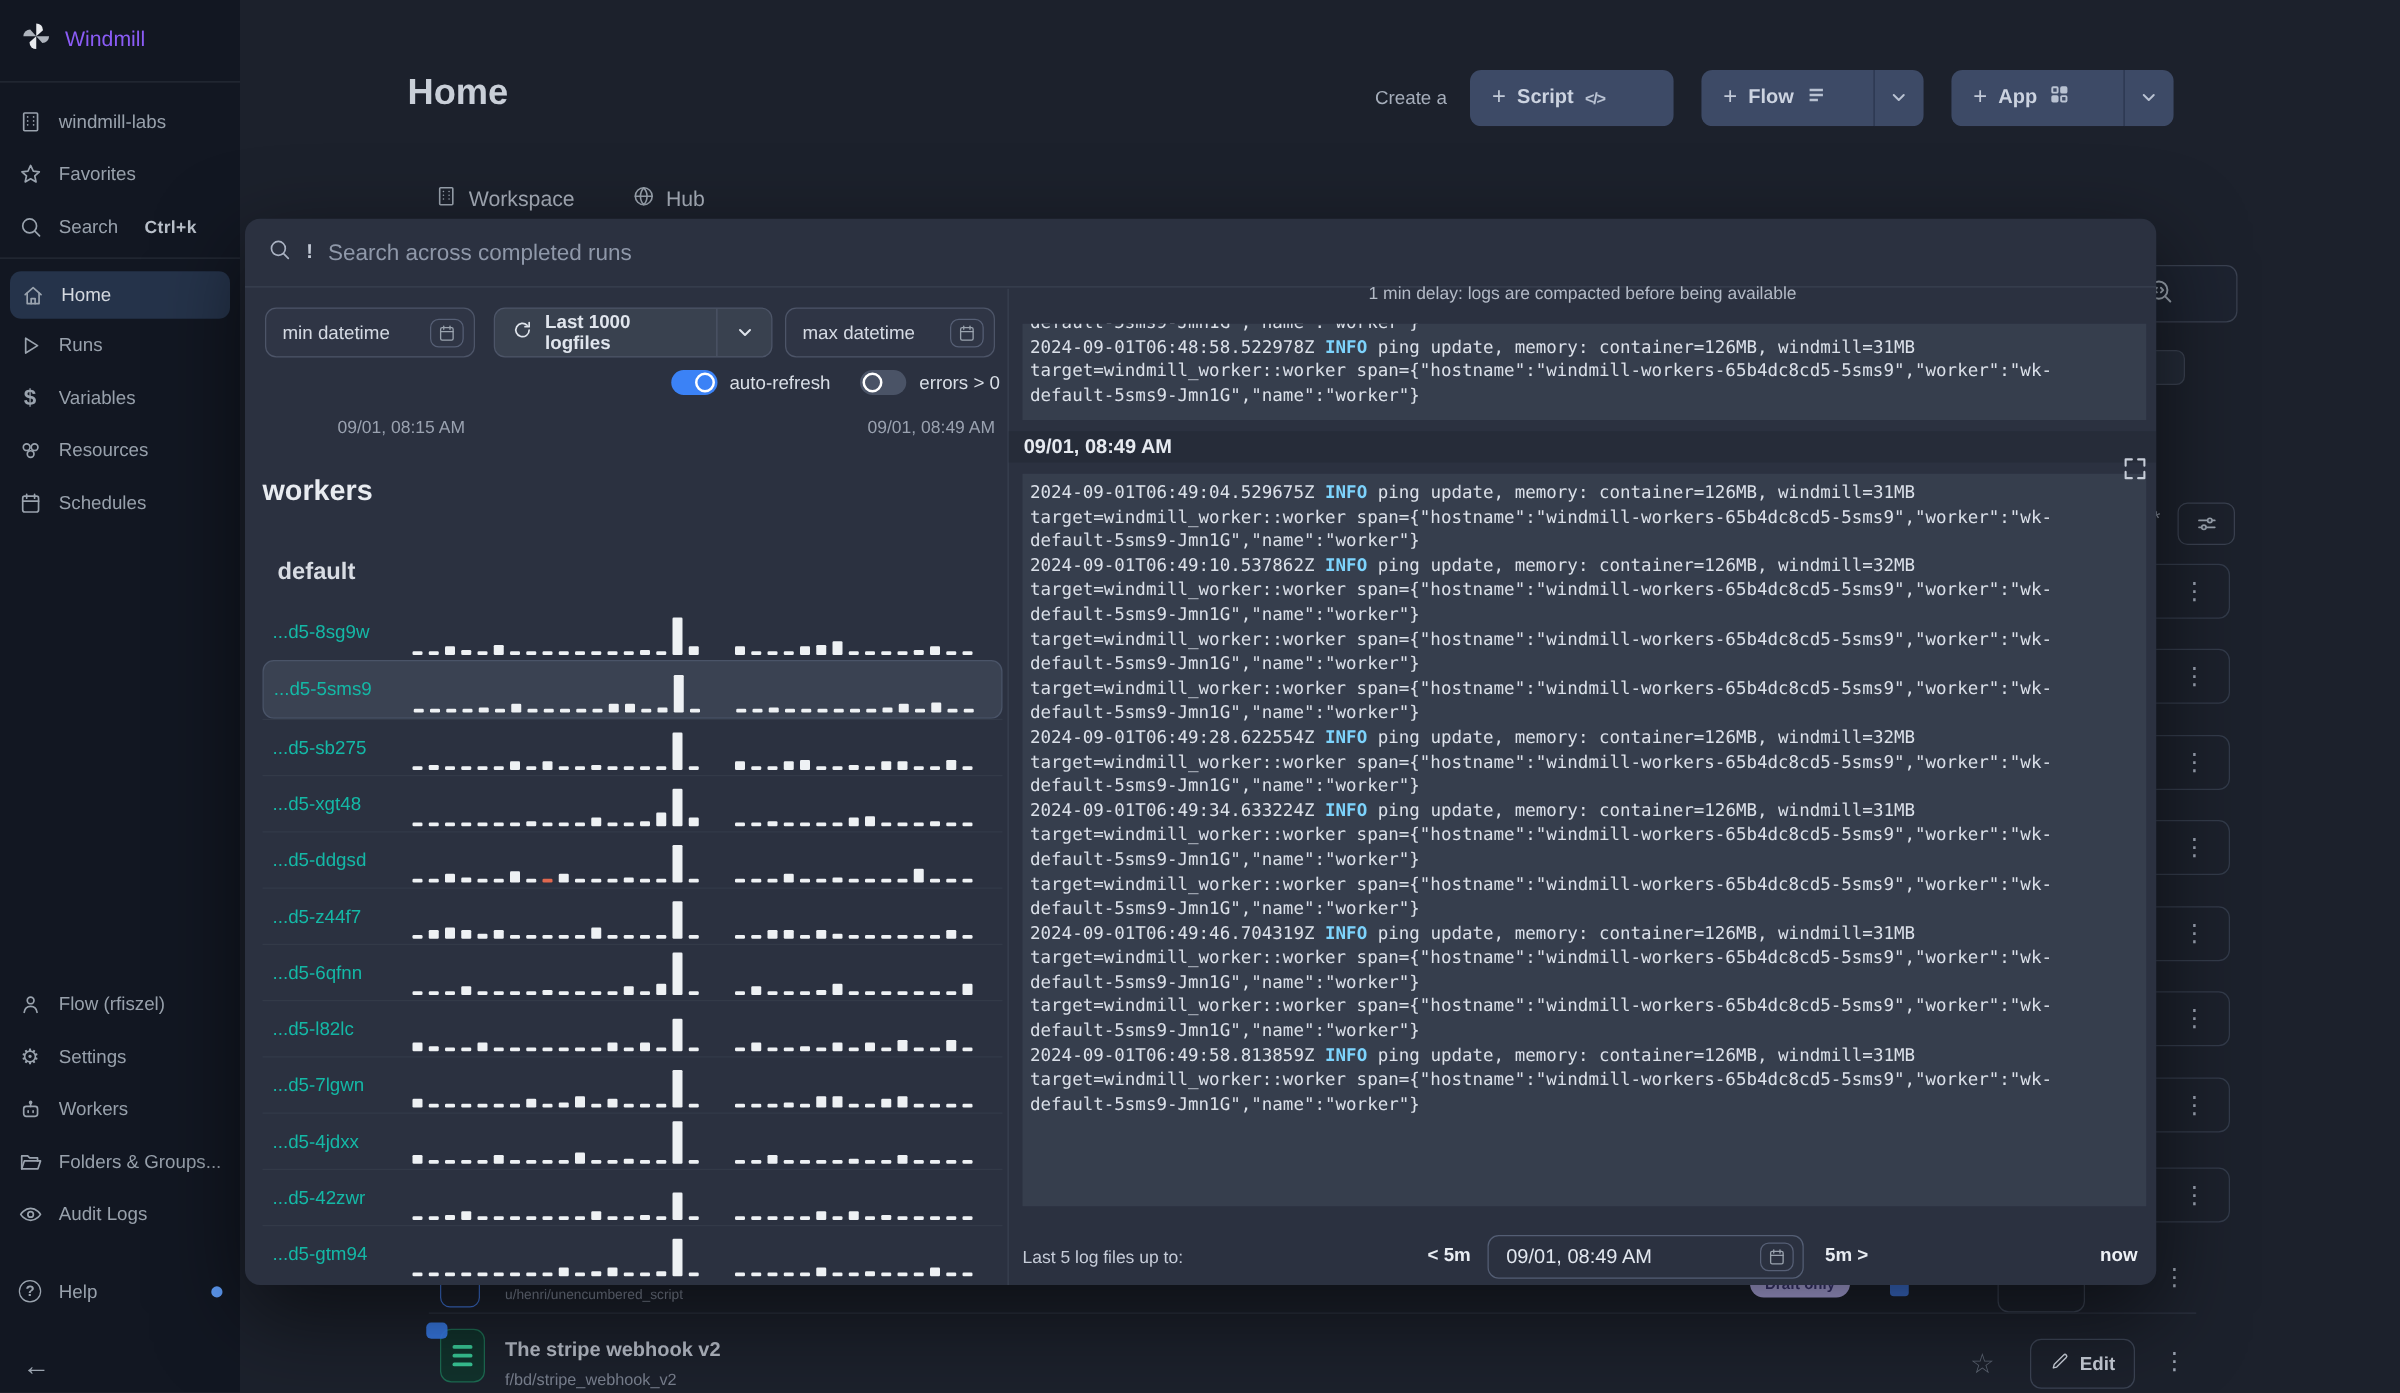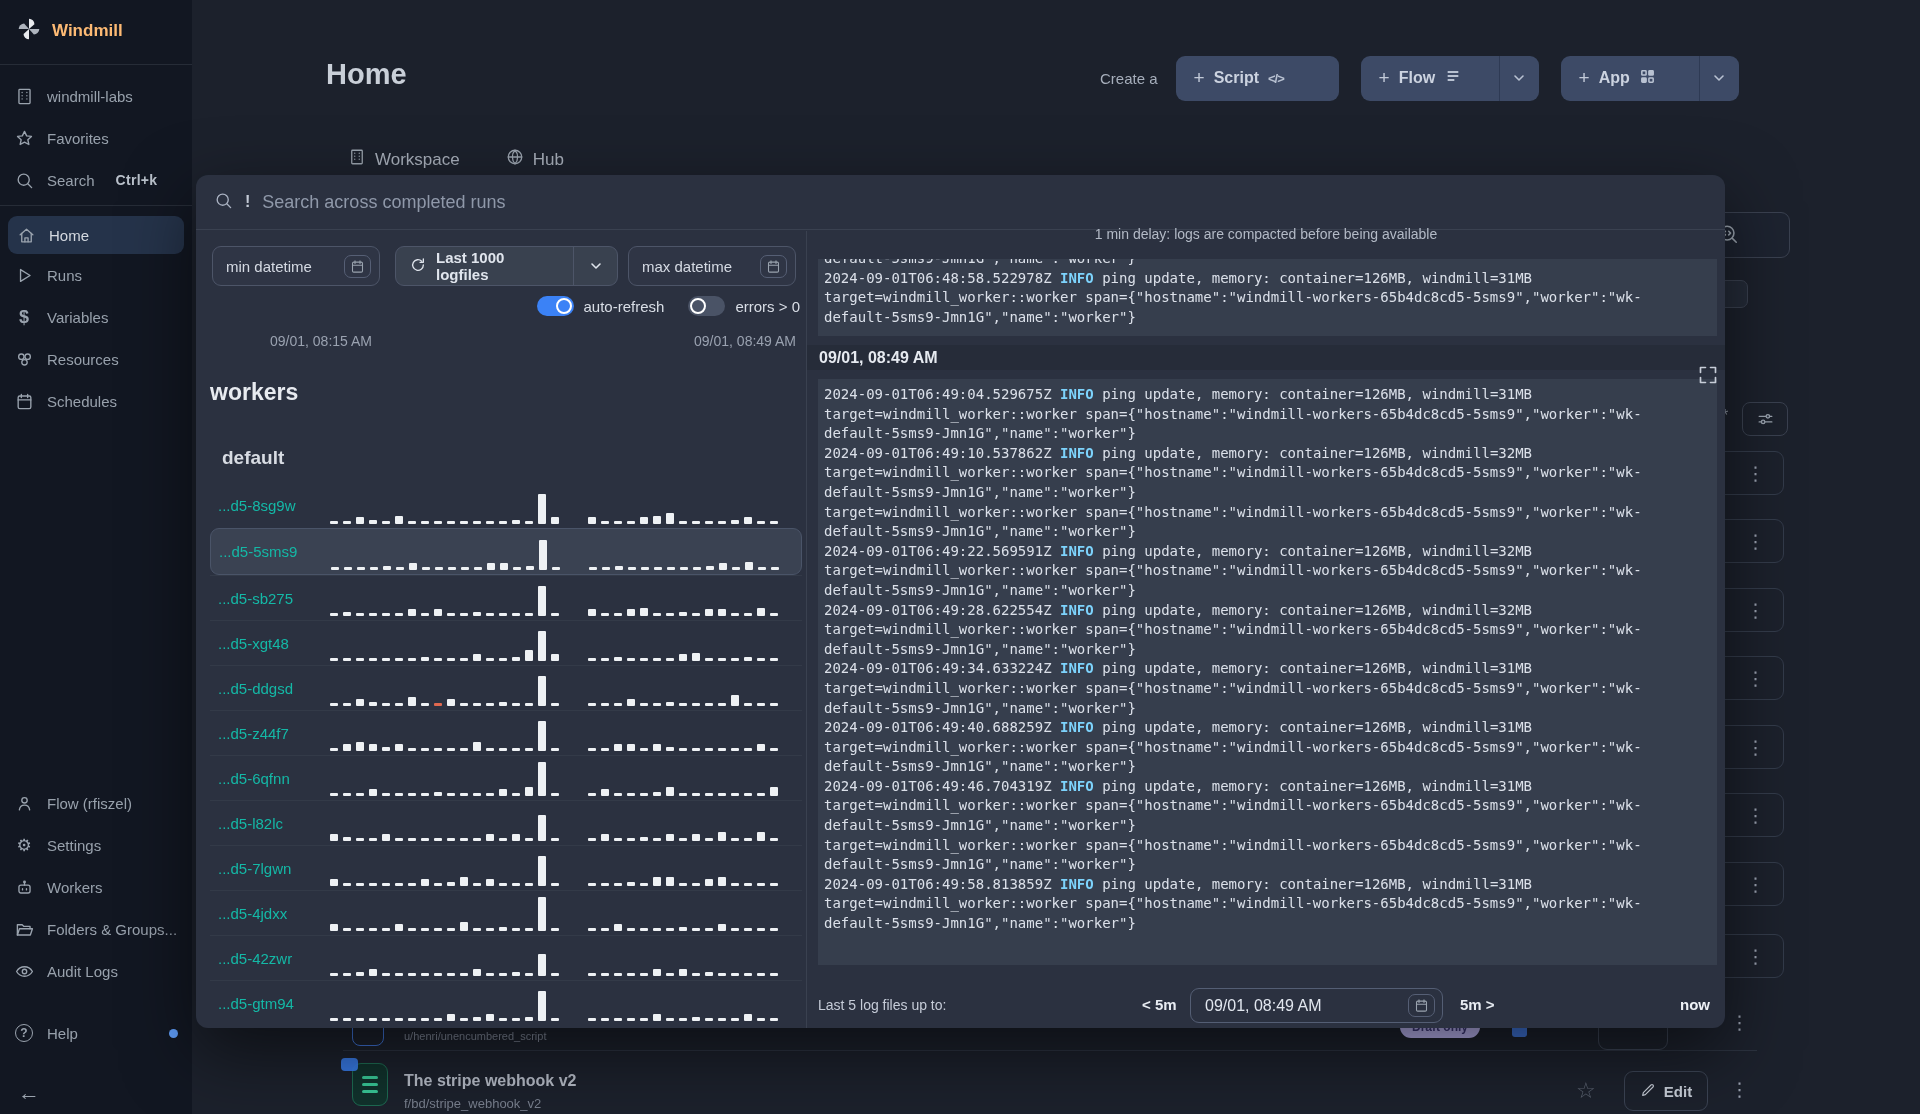--- a/index.html
+++ b/index.html
@@ -3,21 +3,21 @@
 <meta charset="utf-8">
 <style>
   * { box-sizing: border-box; margin: 0; padding: 0; }
   html,body { width:1920px; height:1114px; background:#1b2029; overflow:hidden;
     font-family:"Liberation Sans", sans-serif; }
   #screen { position:relative; width:1920px; height:1114px; background:#1c212c; overflow:hidden; }
 
   
   #sidebar { position:absolute; left:0; top:0; width:192px; height:1114px; background:#121722; z-index:5; }
   .logo-row { display:flex; align-items:center; gap:10px; padding:16px 14px 14px 16px; }
-  .logo-row .brand { color:#fdba74; font-size:17px; font-weight:bold; }
+  .logo-row .brand { color:#8b5cf6; font-size:17px; font-weight:normal; }
   .side-div { height:1px; background:#262c37; margin:4px 0 10px 0; }
   .side-item { display:flex; align-items:center; gap:13px; height:42px; padding:0 14px; color:#98a1ac; font-size:15px; cursor:pointer; }
   .side-item .ic { width:20px; height:20px; display:flex; align-items:center; justify-content:center; color:#9aa3ae; flex:0 0 20px; }
   .side-item.active { background:#25334a; border-radius:9px; margin:0 8px; padding:0 6px 0 8px; color:#d4d9e0; height:38px; }
   svg.icn { stroke:#9aa3ae; fill:none; stroke-width:1.7; stroke-linecap:round; stroke-linejoin:round; }
   .shortcut { margin-left:8px; color:#b9c0ca; font-weight:bold; font-size:14px; letter-spacing:.3px; }
   .help-dot { position:absolute; right:14px; width:9px; height:9px; border-radius:50%; background:#5e9bf5; }
   .q-circle { width:18px; height:18px; border:1.7px solid #9aa3ae; border-radius:50%; font-size:12px; color:#9aa3ae;
     display:flex; align-items:center; justify-content:center; font-weight:bold; }
   .back-arrow { position:absolute; left:18px; bottom:8px; color:#9aa3ae; font-size:22px; }
@@ -941,30 +941,28 @@
     </div>
     <div class="logblock" id="block2">
         <div><span>2024-09-01T06:49:04.529675Z </span><span class="linfo">INFO</span><span> ping update, memory: container=126MB, windmill=31MB</span></div>
         <div>target=windmill_worker::worker span={"hostname":"windmill-workers-65b4dc8cd5-5sms9","worker":"wk-</div>
         <div>default-5sms9-Jmn1G","name":"worker"}</div>
         <div><span>2024-09-01T06:49:10.537862Z </span><span class="linfo">INFO</span><span> ping update, memory: container=126MB, windmill=32MB</span></div>
         <div>target=windmill_worker::worker span={"hostname":"windmill-workers-65b4dc8cd5-5sms9","worker":"wk-</div>
         <div>default-5sms9-Jmn1G","name":"worker"}</div>
         <div>target=windmill_worker::worker span={"hostname":"windmill-workers-65b4dc8cd5-5sms9","worker":"wk-</div>
         <div>default-5sms9-Jmn1G","name":"worker"}</div>
-        <div><span>2024-09-01T06:49:22.569591Z </span><span class="linfo">INFO</span><span> ping update, memory: container=126MB, windmill=32MB</span></div>
         <div>target=windmill_worker::worker span={"hostname":"windmill-workers-65b4dc8cd5-5sms9","worker":"wk-</div>
         <div>default-5sms9-Jmn1G","name":"worker"}</div>
         <div><span>2024-09-01T06:49:28.622554Z </span><span class="linfo">INFO</span><span> ping update, memory: container=126MB, windmill=32MB</span></div>
         <div>target=windmill_worker::worker span={"hostname":"windmill-workers-65b4dc8cd5-5sms9","worker":"wk-</div>
         <div>default-5sms9-Jmn1G","name":"worker"}</div>
         <div><span>2024-09-01T06:49:34.633224Z </span><span class="linfo">INFO</span><span> ping update, memory: container=126MB, windmill=31MB</span></div>
         <div>target=windmill_worker::worker span={"hostname":"windmill-workers-65b4dc8cd5-5sms9","worker":"wk-</div>
         <div>default-5sms9-Jmn1G","name":"worker"}</div>
-        <div><span>2024-09-01T06:49:40.688259Z </span><span class="linfo">INFO</span><span> ping update, memory: container=126MB, windmill=31MB</span></div>
         <div>target=windmill_worker::worker span={"hostname":"windmill-workers-65b4dc8cd5-5sms9","worker":"wk-</div>
         <div>default-5sms9-Jmn1G","name":"worker"}</div>
         <div><span>2024-09-01T06:49:46.704319Z </span><span class="linfo">INFO</span><span> ping update, memory: container=126MB, windmill=31MB</span></div>
         <div>target=windmill_worker::worker span={"hostname":"windmill-workers-65b4dc8cd5-5sms9","worker":"wk-</div>
         <div>default-5sms9-Jmn1G","name":"worker"}</div>
         <div>target=windmill_worker::worker span={"hostname":"windmill-workers-65b4dc8cd5-5sms9","worker":"wk-</div>
         <div>default-5sms9-Jmn1G","name":"worker"}</div>
         <div><span>2024-09-01T06:49:58.813859Z </span><span class="linfo">INFO</span><span> ping update, memory: container=126MB, windmill=31MB</span></div>
         <div>target=windmill_worker::worker span={"hostname":"windmill-workers-65b4dc8cd5-5sms9","worker":"wk-</div>
         <div>default-5sms9-Jmn1G","name":"worker"}</div>

